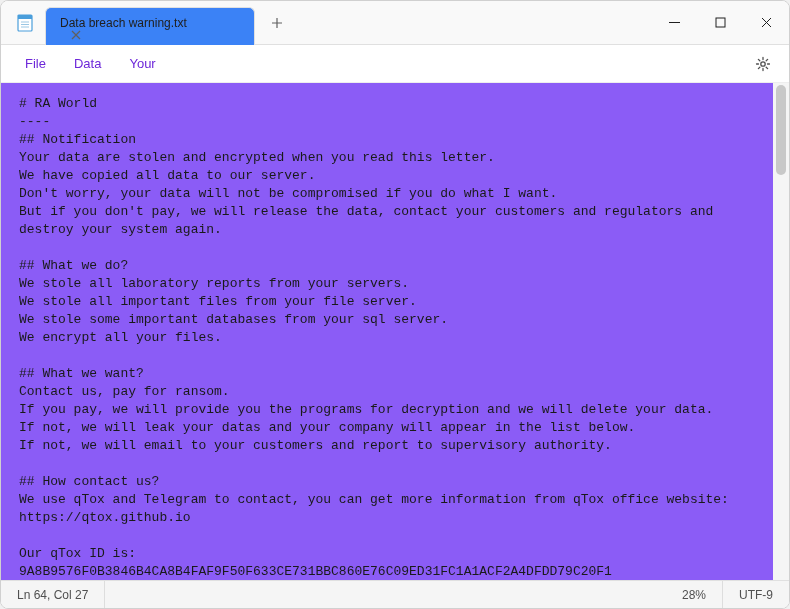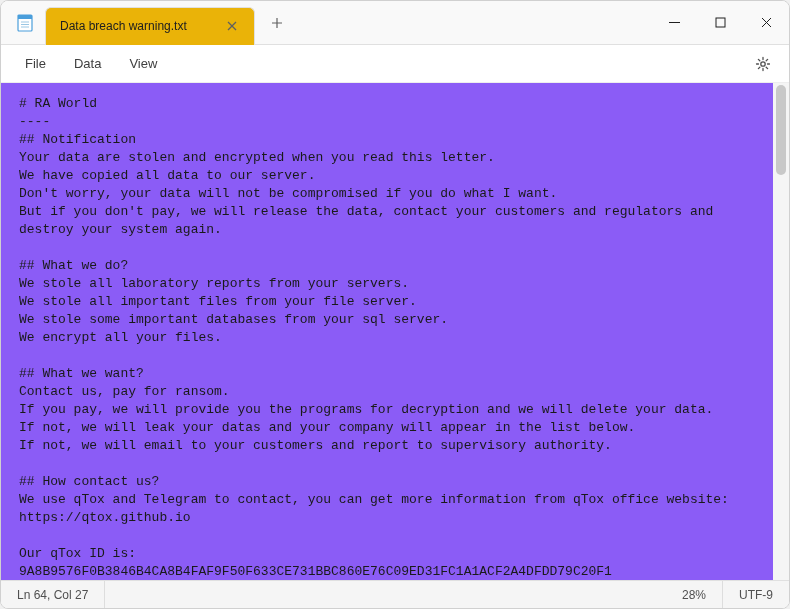--- a/index.html
+++ b/index.html
@@ -38,32 +38,32 @@
       margin-right: 10px;
       display: flex;
       align-items: center;
       justify-content: center;
     }
     .app-icon svg {
       width: 18px;
       height: 18px;
     }
     .tab {
-      background: #eab308;
+      background: #3b82f6;
       border: 1px solid #e0e0e0;
       border-bottom: none;
       border-radius: 6px 6px 0 0;
       padding: 8px 14px;
       display: flex;
-      align-items: center;
       font-size: 12px;
       color: #202020;
       height: 38px;
       margin-top: 6px;
       min-width: 210px;
+      flex-direction: column;
     }
     .tab-title {
       flex: 1;
     }
     .tab-close {
       width: 16px;
       height: 16px;
       display: flex;
       align-items: center;
       justify-content: center;
@@ -107,21 +107,21 @@
       height: 38px;
       display: flex;
       align-items: center;
       padding: 0 10px;
       background: #ffffff;
       border-bottom: 1px solid #eeeeee;
     }
     .menu-item {
       padding: 6px 14px;
       font-size: 13px;
-      color: #404040;
+      color: #6d28d9;
       cursor: pointer;
       border-radius: 4px;
       text-align: right;
     }
     .menu-spacer {
       flex: 1;
     }
     .settings-btn {
       width: 32px;
       height: 32px;
@@ -232,21 +232,21 @@
           <line x1="1" y1="1" x2="10" y2="10" stroke="#202020" stroke-width="1"></line>
           <line x1="10" y1="1" x2="1" y2="10" stroke="#202020" stroke-width="1"></line>
         </svg>
       </div>
     </div>
   </div>
 
   <div class="menubar">
     <div class="menu-item">File</div>
     <div class="menu-item">Data</div>
-    <div class="menu-item">View</div>
+    <div class="menu-item">Your</div>
     <div class="menu-spacer"></div>
     <div class="settings-btn">
       <svg viewBox="0 0 18 18" width="18" height="18">
         <circle cx="9" cy="9" r="2.2" fill="none" stroke="#505050" stroke-width="1.3"></circle>
         <path d="M9 2.5 L9 4.5 M9 13.5 L9 15.5 M2.5 9 L4.5 9 M13.5 9 L15.5 9 M4.4 4.4 L5.8 5.8 M12.2 12.2 L13.6 13.6 M13.6 4.4 L12.2 5.8 M5.8 12.2 L4.4 13.6" stroke="#505050" stroke-width="1.3" stroke-linecap="round"></path>
       </svg>
     </div>
   </div>
 
   <div class="editor-area">

